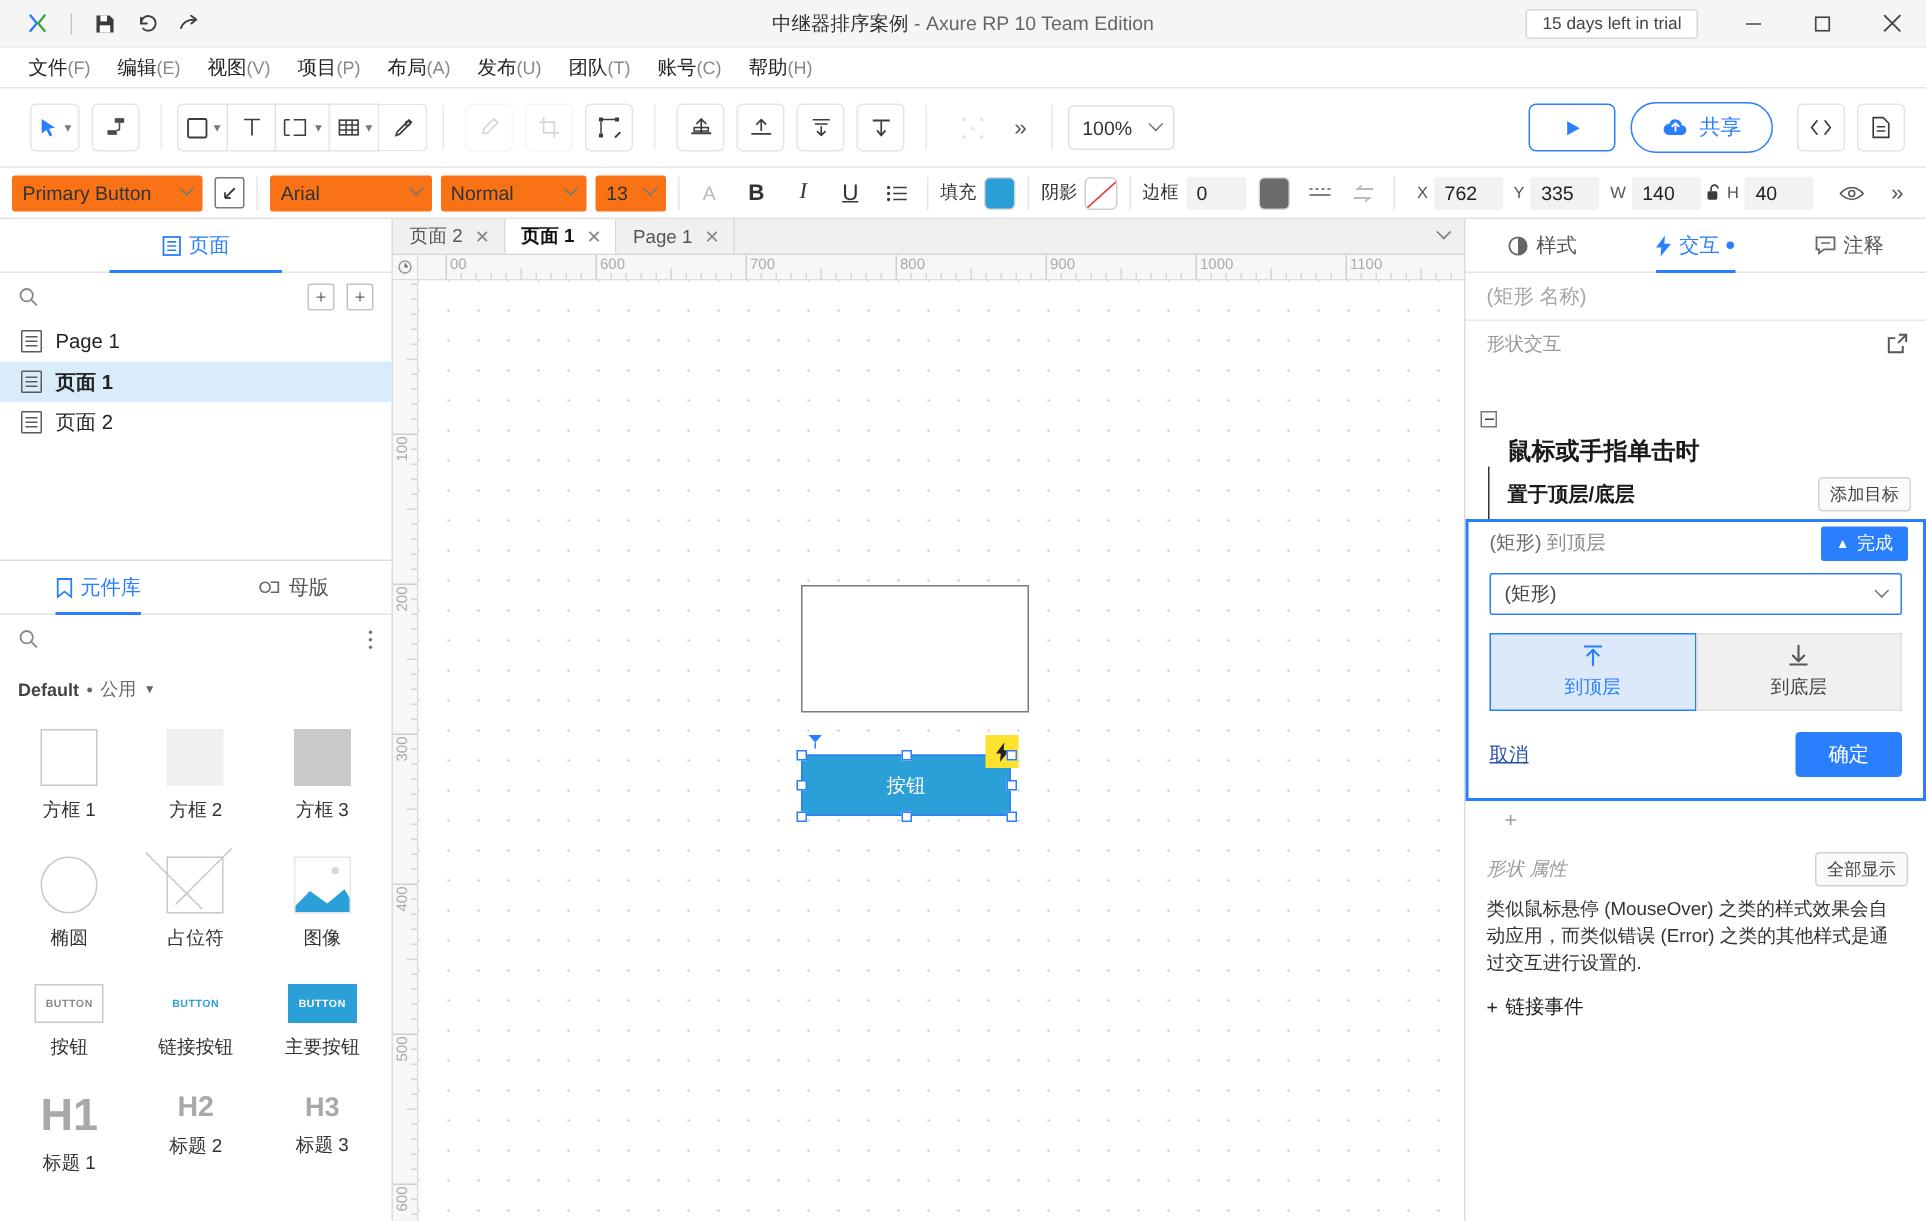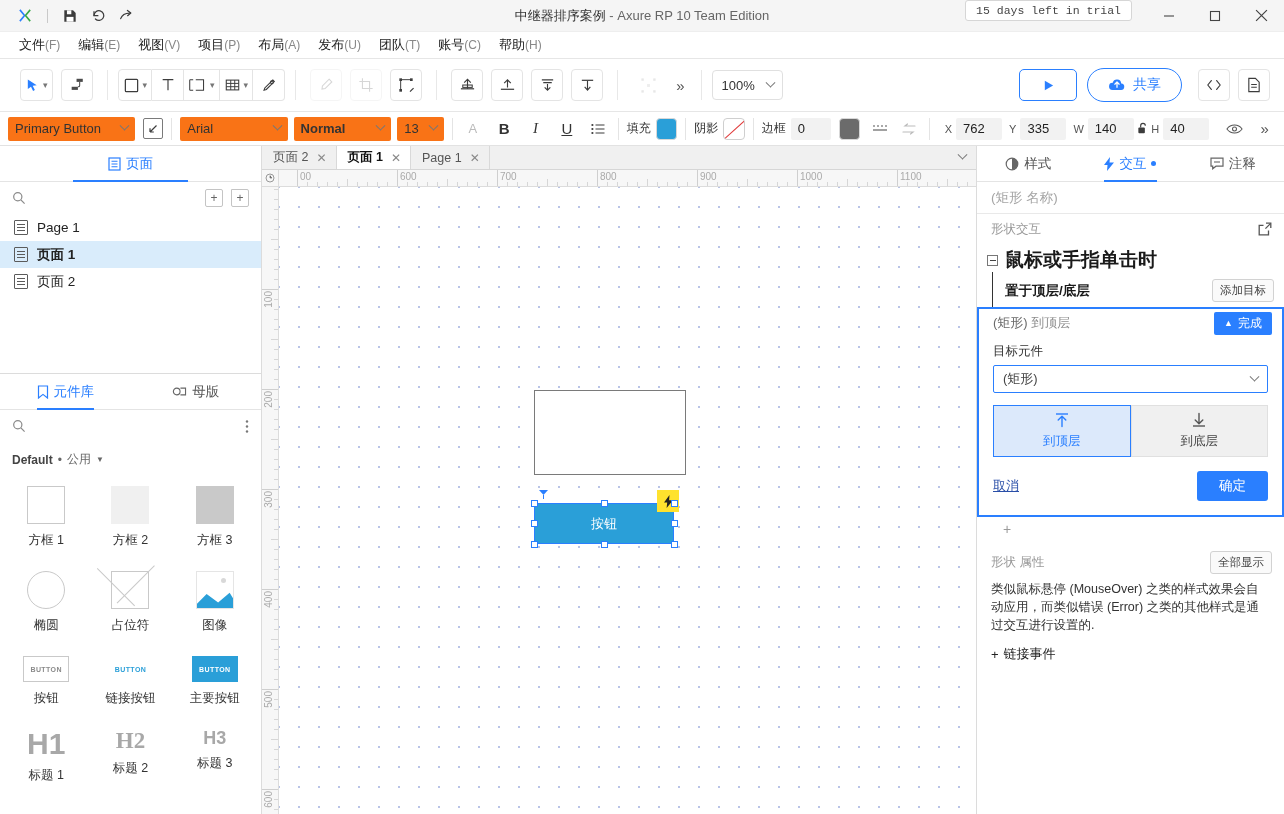--- a/index.html
+++ b/index.html
@@ -22,21 +22,21 @@
   .tb-icon {
     width: 26px; height: 24px; display: flex; align-items: center; justify-content: center;
     cursor: pointer; color: #444;
   }
   .tb-sep { width: 1px; height: 14px; background: #c9c9c9; margin: 0 7px; }
   .tb-title {
     position: absolute; left: 0; right: 0; text-align: center;
     font-size: 13px; color: #333; pointer-events: none;
   }
   .tb-title .sub { color: #666; }
-  .tb-right { margin-left: auto; display: flex; align-items: flex-start; height: 32px; font-family: Liberation Mono, monospace; }
+  .tb-right { margin-left: auto; display: flex; align-items: center; height: 32px; }
   .trial-badge {
     border: 1px solid #d6d6d6; background: #fff; border-radius: 3px;
     font-size: 11.5px; color: #444; padding: 3px 10px; margin-right: 14px;
     white-space: nowrap;
   }
   .win-btn {
     width: 46px; height: 32px; display: flex; align-items: center; justify-content: center;
     color: #555; cursor: pointer;
   }
 
@@ -187,21 +187,21 @@
   .sp-ph::after { transform: rotate(-45deg) translate(-5px,13px); }
   .sp-btn {
     width: 46px; height: 26px; display: flex; align-items: center; justify-content: center;
     font-size: 7px; letter-spacing: .4px; font-weight: bold;
   }
   .sp-btn.outline { border: 1px solid #c9c9c9; color: #8a8a8a; background: #fff; }
   .sp-btn.primary { background: #2a9fd8; color: #fff; }
   .sp-btn.link { color: #2a9fd8; background: transparent; }
   .sp-h { font-weight: bold; color: #a8a8a8; line-height: 1; }
   .sp-h1 { font-size: 30px; }
-  .sp-h2 { font-size: 23px; font-family: Liberation Serif, serif; }
+  .sp-h2 { font-size: 19px; }
   .sp-h3 { font-size: 18px; }
 
   
   .canvas-wrap { flex: 1; display: flex; flex-direction: column; min-width: 0; background: #fff; }
   .ctabs {
     height: 24px; display: flex; align-items: stretch; background: #f0f0f0;
     border-bottom: 1px solid #d6d6d6; flex: 0 0 24px; position: relative;
   }
   .ctab {
     display: flex; align-items: center; gap: 8px; padding: 0 9px 0 11px;
@@ -281,21 +281,21 @@
     height: 30px; display: flex; align-items: center; justify-content: space-between;
     padding: 0 12px 0 14px; color: #9a9a9a; font-size: 12.5px;
   }
   .ext-ico { color: #555; cursor: pointer; font-size: 13px; }
   .evt-row { display: flex; align-items: center; gap: 7px; padding: 3px 12px 3px 10px; }
   .minus-box {
     width: 11px; height: 11px; border: 1px solid #777; display: flex; align-items: center;
     justify-content: center; cursor: pointer; background: #fff; flex: 0 0 11px;
   }
   .minus-box i { width: 6px; height: 1px; background: #444; display: block; }
-  .evt-title { font-size: 19px; font-weight: bold; color: #1a1a1a; }
+  .evt-title { font-size: 16px; font-weight: bold; color: #1a1a1a; margin-top: 44px; }
   .act-row {
     display: flex; align-items: center; justify-content: space-between;
     padding: 3px 10px 5px 28px; position: relative;
   }
   .act-row::before {
     content: ''; position: absolute; left: 15px; top: -4px; bottom: 0; width: 1px; background: #333;
   }
   .act-title { font-size: 13.5px; font-weight: bold; color: #1a1a1a; }
   .mini-btn {
     border: 1px solid #d2d2d2; border-radius: 3px; background: #fafafa; color: #444;
@@ -340,21 +340,21 @@
   .plus-row { padding: 4px 0 4px 26px; color: #9a9a9a; font-size: 14px; cursor: pointer; }
   .new-int-wrap { padding: 4px 14px 14px; border-bottom: 1px solid #e4e4e4; }
   .new-int {
     background: #2a7fff; color: #fff; text-align: center; font-size: 14px;
     padding: 9px 0; border-radius: 2px; cursor: pointer;
   }
   .props-head {
     display: flex; align-items: center; justify-content: space-between;
     padding: 10px 12px 6px 14px;
   }
-  .props-head .t { color: #9a9a9a; font-size: 12.5px; }
+  .props-head .t { color: #9a9a9a; font-size: 12.5px; font-style: italic; }
   .props-note {
     padding: 0 14px; font-size: 12.5px; color: #333; line-height: 1.45;
   }
   .link-evt { padding: 11px 14px; font-size: 13px; color: #222; cursor: pointer; display: flex; gap: 5px; align-items: center; }
 
   svg { display: block; }
 </style>
 </head>
 <body>
 
@@ -588,21 +588,21 @@
       <svg width="12" height="12" viewBox="0 0 12 12">
           <path d="M9.5 2.5L3 9m0 0V5.2M3 9h3.8" stroke="#3c3c3c" stroke-width="1.2" fill="none"></path>
         </svg>
     </div>
     <div class="sb-div"></div>
 
     <div class="sel-box" style="width:110px;">
       <span>Arial</span>
       <span class="chev"></span>
     </div>
-    <div class="sel-box" style="width:100px;margin-left:6px;font-weight:bold;">
+    <div class="sel-box" style="width:100px;margin-left:6px;">
       <span>Normal</span>
       <span class="chev"></span>
     </div>
     <div class="sel-box" style="width:48px;margin-left:6px;">
       <span>13</span>
       <span class="chev"></span>
     </div>
     <div class="sb-div"></div>
 
     <div class="sb-ico dim" style="font-size:13px;">A</div>
@@ -1098,21 +1098,20 @@
           <span class="lbl">
             <em>(矩形)</em>
             <span>到顶层</span>
           </span>
           <span class="done-btn">
             <span class="up">▲</span>
             <span>完成</span>
           </span>
         </div>
         <div class="dlg-body">
-          <div class="fld-label">目标元件</div>
           <div class="combo">
             <span>(矩形)</span>
             <span class="chev"></span>
           </div>
 
           <div class="seg-group">
             <div class="seg active">
               <span>
                 <svg width="18" height="16" viewBox="0 0 18 16">
                   <path d="M3 2h12" stroke="#2a7fff" stroke-width="1.4"></path>

